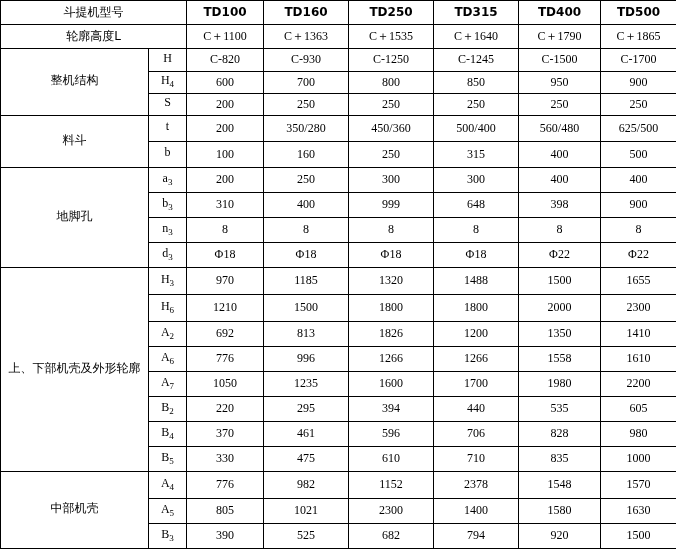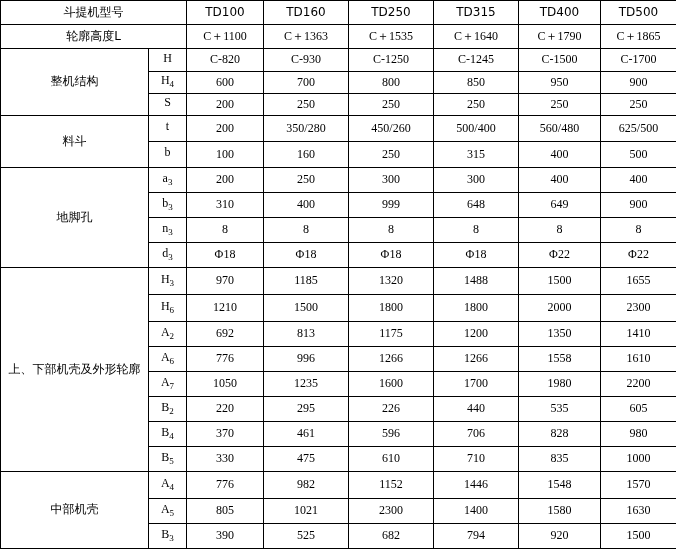--- a/index.html
+++ b/index.html
@@ -26,38 +26,38 @@
   table.spec td {
     border: 1px solid #000000;
     text-align: center;
     vertical-align: middle;
     font-size: 12px;
     padding: 0;
     line-height: 1.1;
   }
   td.rowlabel {
     font-size: 13px;
-    font-family: Liberation Sans, sans-serif;
+    font-family: Liberation Mono, monospace;
     padding: 2px 6px;
     line-height: 1.35;
   }
   td.header-label {
     font-size: 13px;
     font-family: "DejaVu Sans", "Liberation Sans", sans-serif;
     height: 23px;
   }
   td.sym {
     font-size: 12px;
     font-family: "Liberation Serif", serif;
     width: 38px;
   }
   td.model {
     font-size: 12px;
     font-family: "DejaVu Sans", "Liberation Sans", sans-serif;
-    font-weight: normal;
+    font-weight: bold;
     height: 23px;
   }
   td.val {
     font-size: 12px;
     font-family: "Liberation Serif", "DejaVu Serif", serif;
   }
   .sub {
     font-size: 9px;
     vertical-align: sub;
   }
@@ -131,21 +131,21 @@
         <td class="val">250</td>
         <td class="val">250</td>
         <td class="val">250</td>
       </tr>
 
       <tr class="r26">
         <td class="rowlabel" rowspan="2">料斗</td>
         <td class="sym"><span>t</span><span class="sub"></span></td>
         <td class="val">200</td>
         <td class="val">350/280</td>
-        <td class="val">450/260</td>
+        <td class="val">450/360</td>
         <td class="val">500/400</td>
         <td class="val">560/480</td>
         <td class="val">625/500</td>
       </tr>
       <tr class="r26">
         <td class="sym"><span>b</span><span class="sub"></span></td>
         <td class="val">100</td>
         <td class="val">160</td>
         <td class="val">250</td>
         <td class="val">315</td>
@@ -162,21 +162,21 @@
         <td class="val">300</td>
         <td class="val">400</td>
         <td class="val">400</td>
       </tr>
       <tr class="r25">
         <td class="sym"><span>b</span><span class="sub">3</span></td>
         <td class="val">310</td>
         <td class="val">400</td>
         <td class="val">999</td>
         <td class="val">648</td>
-        <td class="val">649</td>
+        <td class="val">398</td>
         <td class="val">900</td>
       </tr>
       <tr class="r25">
         <td class="sym"><span>n</span><span class="sub">3</span></td>
         <td class="val">8</td>
         <td class="val">8</td>
         <td class="val">8</td>
         <td class="val">8</td>
         <td class="val">8</td>
         <td class="val">8</td>
@@ -207,21 +207,21 @@
         <td class="val">1500</td>
         <td class="val">1800</td>
         <td class="val">1800</td>
         <td class="val">2000</td>
         <td class="val">2300</td>
       </tr>
       <tr class="r25">
         <td class="sym"><span>A</span><span class="sub">2</span></td>
         <td class="val">692</td>
         <td class="val">813</td>
-        <td class="val">1175</td>
+        <td class="val">1826</td>
         <td class="val">1200</td>
         <td class="val">1350</td>
         <td class="val">1410</td>
       </tr>
       <tr class="r25">
         <td class="sym"><span>A</span><span class="sub">6</span></td>
         <td class="val">776</td>
         <td class="val">996</td>
         <td class="val">1266</td>
         <td class="val">1266</td>
@@ -234,21 +234,21 @@
         <td class="val">1235</td>
         <td class="val">1600</td>
         <td class="val">1700</td>
         <td class="val">1980</td>
         <td class="val">2200</td>
       </tr>
       <tr class="r25">
         <td class="sym"><span>B</span><span class="sub">2</span></td>
         <td class="val">220</td>
         <td class="val">295</td>
-        <td class="val">226</td>
+        <td class="val">394</td>
         <td class="val">440</td>
         <td class="val">535</td>
         <td class="val">605</td>
       </tr>
       <tr class="r25">
         <td class="sym"><span>B</span><span class="sub">4</span></td>
         <td class="val">370</td>
         <td class="val">461</td>
         <td class="val">596</td>
         <td class="val">706</td>
@@ -264,21 +264,21 @@
         <td class="val">835</td>
         <td class="val">1000</td>
       </tr>
 
       <tr class="r27">
         <td class="rowlabel" rowspan="3">中部机壳</td>
         <td class="sym"><span>A</span><span class="sub">4</span></td>
         <td class="val">776</td>
         <td class="val">982</td>
         <td class="val">1152</td>
-        <td class="val">1446</td>
+        <td class="val">2378</td>
         <td class="val">1548</td>
         <td class="val">1570</td>
       </tr>
       <tr class="r25">
         <td class="sym"><span>A</span><span class="sub">5</span></td>
         <td class="val">805</td>
         <td class="val">1021</td>
         <td class="val">2300</td>
         <td class="val">1400</td>
         <td class="val">1580</td>

